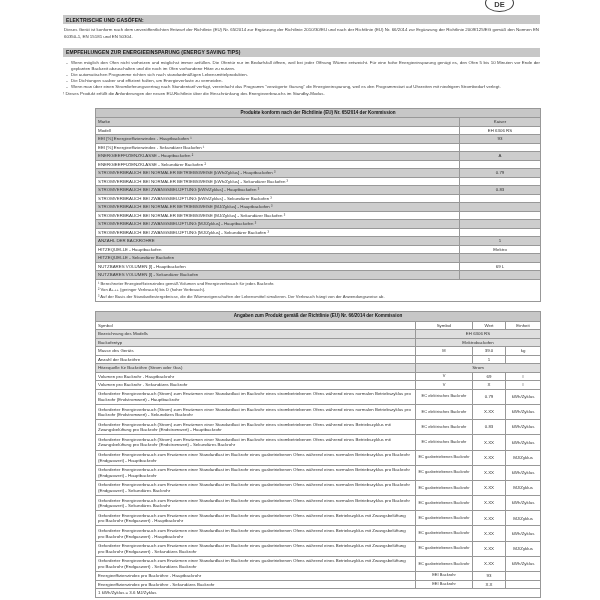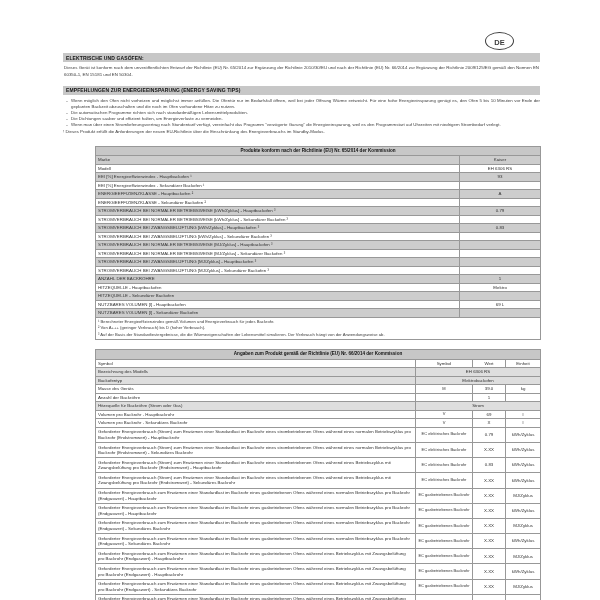--- a/index.html
+++ b/index.html
@@ -1,21 +1,21 @@
 <!DOCTYPE html>
 <html lang="de"><head>
 <meta charset="utf-8">
 <style>
   * { box-sizing: border-box; }
   html,body { margin:0; padding:0; }
   body {
     width:600px; height:600px; background:#ffffff; position:relative; overflow:hidden;
     font-family:"Liberation Sans", sans-serif; color:#2f2f2f;
   }
-  .page { position:absolute; inset:0;margin-top:38px; }
+  .page { position:absolute; inset:0; }
   .lang-badge {
     position:absolute; top:-6px; right:86px; width:29px; height:18px;
     border:1.7px solid #3c3c3c; border-radius:50%; background:#fff;
     display:flex; align-items:flex-end; justify-content:center;
     font-size:7.5px; font-weight:bold; color:#3c3c3c; padding-bottom:2px; z-index:3;
   }
   .content { position:absolute; left:63px; top:0; width:477px; }
   .sec-header {
     background:#c7c7c7; color:#131313; font-weight:bold; font-size:5px;
     line-height:1.25; padding:1.6px 3px; margin-top:8px; letter-spacing:.1px;

